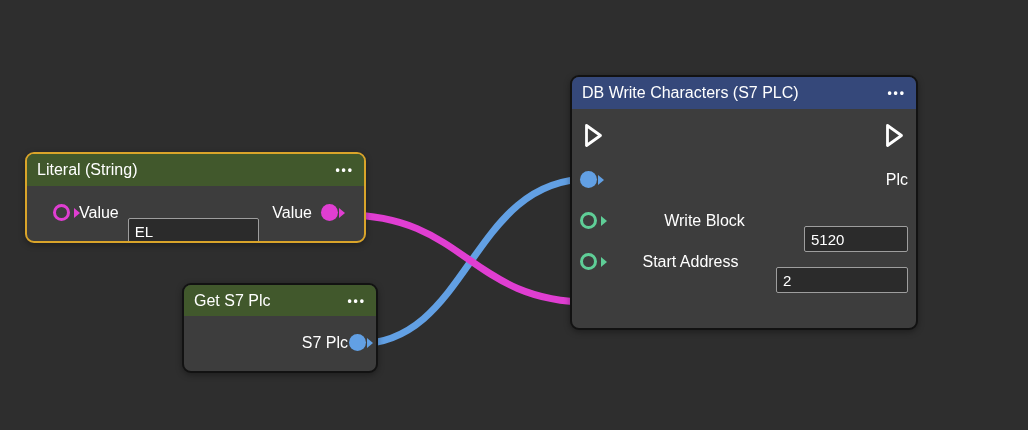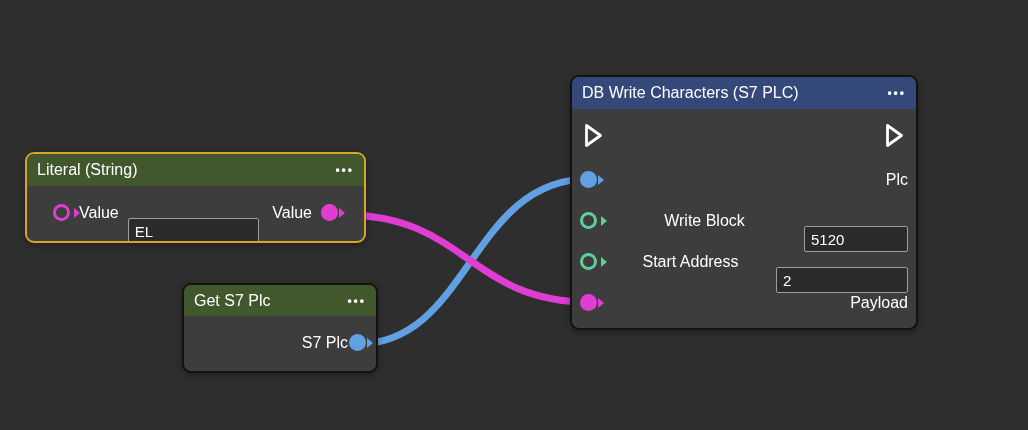--- a/index.html
+++ b/index.html
@@ -188,20 +188,16 @@
       <div class="row">
         <span class="port green hollow"></span>
         <span class="label">Write Block</span>
         <input class="field field-datablock" type="text" value="5120" style="">
       </div>
       <div class="row">
         <span class="port green hollow"></span>
         <span class="label">Start Address</span>
         <input class="field field-startaddress" type="text" value="2" style="">
       </div>
-      <div class="row">
-        <span class="port magenta filled"></span>
-        <span class="label">Payload</span>
-      </div>
     </div>
   </div>
 
 </div>
 
 </body></html>

